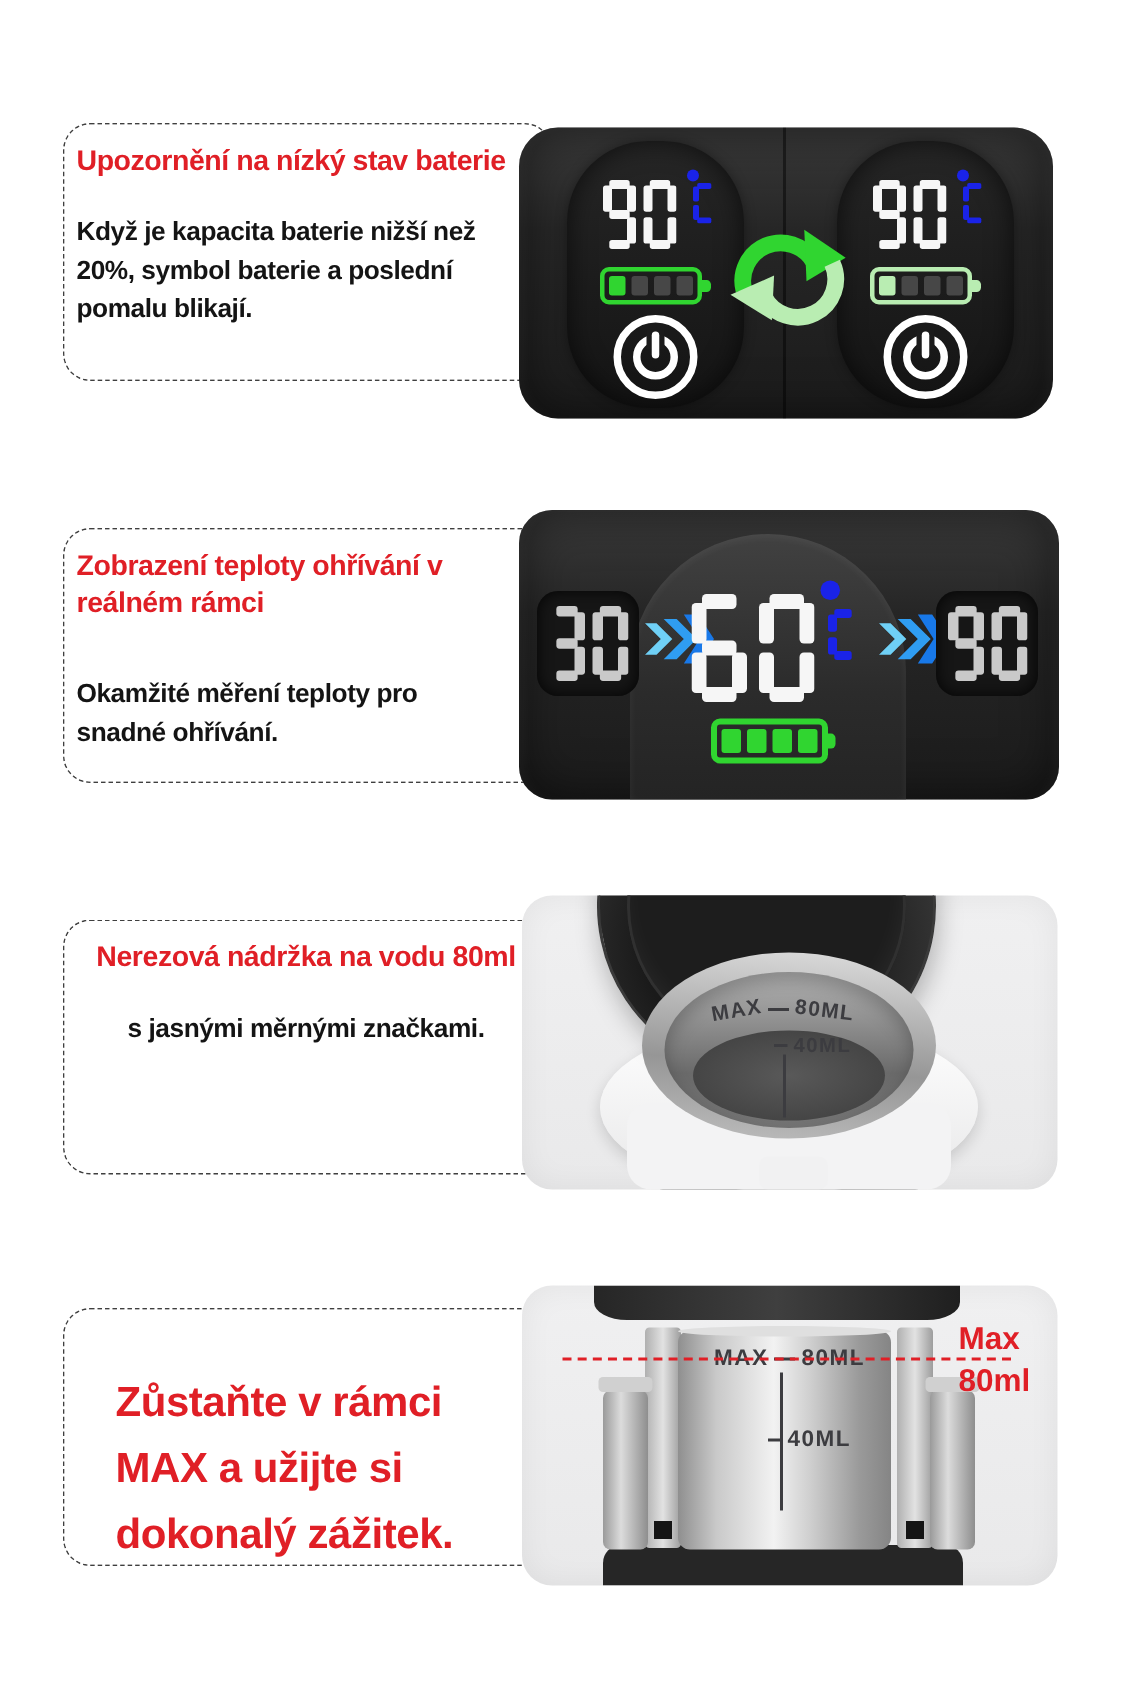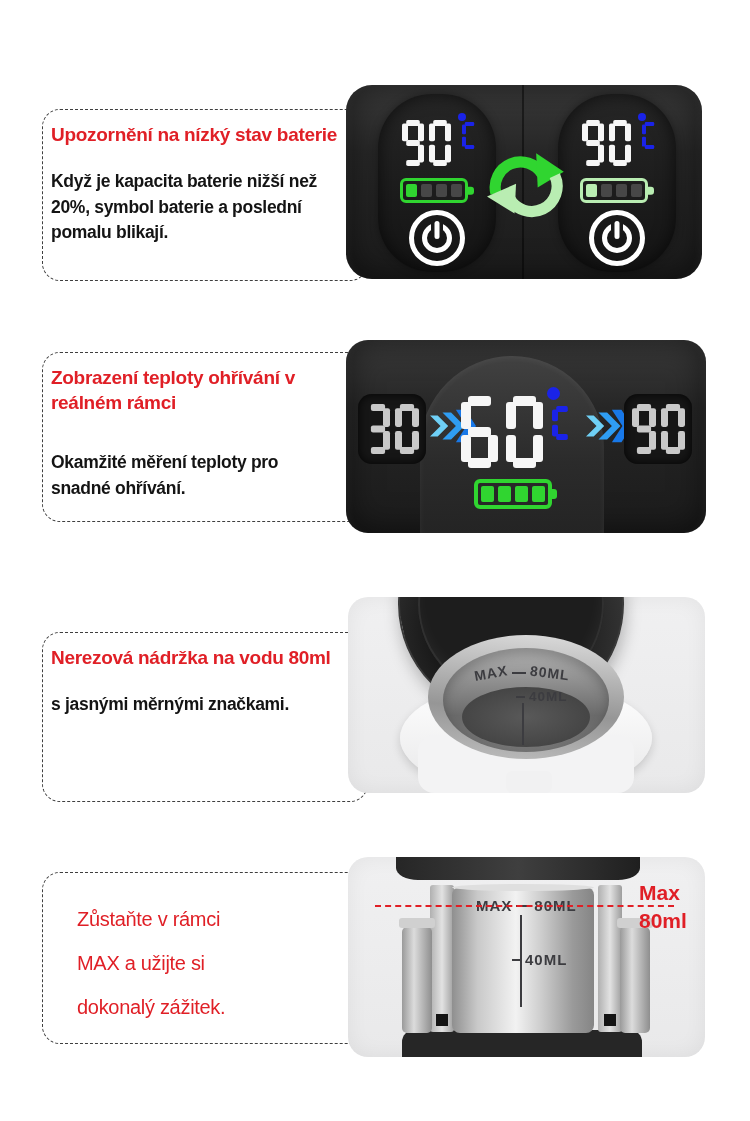--- a/index.html
+++ b/index.html
@@ -5,21 +5,21 @@
   html,body{margin:0;padding:0;background:#fff;}
   .page{position:relative;width:750px;height:1121px;background:#fff;overflow:hidden;
         font-family:"Liberation Sans",sans-serif;}
 
   
   .tbox{position:absolute;left:42px;width:326px;box-sizing:border-box;z-index:1;
         border:1.5px dashed var(--dash-border,#3f3f3f);border-radius:18px;background:#fff;
         padding:12px 10px 0 8px;}
   .h-red{color:var(--red,#e01f26);font-weight:bold;font-size:19px;line-height:25px;letter-spacing:-0.3px;}
   .body-text{color:var(--text-black,#141414);font-weight:bold;font-size:17.5px;line-height:25.5px;letter-spacing:-0.3px;}
-  .big-red{color:var(--red,#e01f26);font-weight:normal;font-size:20px;line-height:44px;letter-spacing:-0.3px;}
+  .big-red{color:var(--red,#e01f26);font-weight:bold;font-size:28px;line-height:44px;letter-spacing:-0.3px;margin-top:16px;}
 
   
   .img{position:absolute;z-index:2;overflow:hidden;}
   .img-dark{background:linear-gradient(180deg,#3a3a3a 0%,#262626 35%,#1b1b1b 100%);
             box-shadow:inset 0 0 34px rgba(0,0,0,.55), inset 6px 0 10px -6px rgba(255,255,255,.10),
                        inset -6px 0 10px -6px rgba(255,255,255,.10);}
   .img-gray{background:linear-gradient(180deg,#f0f0f1 0%,#e9e9ea 100%);
             box-shadow:inset 0 0 22px rgba(0,0,0,.06);}
   #img1{left:346px;top:85px;width:356px;height:194px;border-radius:26px;}
   #img2{left:346px;top:340px;width:360px;height:193px;border-radius:22px;}
@@ -95,21 +95,21 @@
        background:linear-gradient(90deg,#9a9a9a,#dcdcdc 40%,#8e8e8e);border-radius:5px;}
   .clamp::before{content:'';position:absolute;left:-3px;top:-9px;width:36px;height:10px;background:#d0d0d0;border-radius:3px;}
   .reddash{position:absolute;left:27px;top:48px;width:299px;height:0;border-top:2px dashed var(--red,#e01f26);z-index:5;}
   .redlab{position:absolute;left:291px;color:var(--red,#e01f26);font-weight:bold;font-size:21px;line-height:24px;z-index:5;}
 </style>
 </head>
 <body>
 
 <div class="page">
 
-  <div class="tbox" style="top:109px;height:172px;">
+  <div class="tbox" style="top:82px;height:172px;">
     <div class="h-red">Upozornění na nízký stav baterie</div>
     <div class="body-text" style="margin-top:22px;">
       <div>Když je kapacita baterie nižší než</div>
       <div>20%, symbol baterie a poslední</div>
       <div>pomalu blikají.</div>
     </div>
   </div>
 
   <div class="img img-dark" id="img1">
     <div class="seam"></div>
@@ -274,21 +274,21 @@
     </div>
 
     <div class="battery" style="left:128px;top:139px;width:78px;height:30px;border-width:4px;--bc:var(--green-bright);">
         <i class="lit"></i>
         <i class="lit"></i>
         <i class="lit"></i>
         <i class="lit"></i>
       </div>
   </div>
 
-  <div class="tbox" style="top:632px;height:170px;">
+  <div class="tbox" style="top:613px;height:170px;text-align:center;">
     <div class="h-red">Nerezová nádržka na vodu 80ml</div>
     <div class="body-text" style="margin-top:22px;">
       <div>s jasnými měrnými značkami.</div>
     </div>
   </div>
 
   <div class="img img-gray" id="img3">
     <div class="base3"></div>
     <div class="collar"></div>
     <div class="collar-low"></div>

